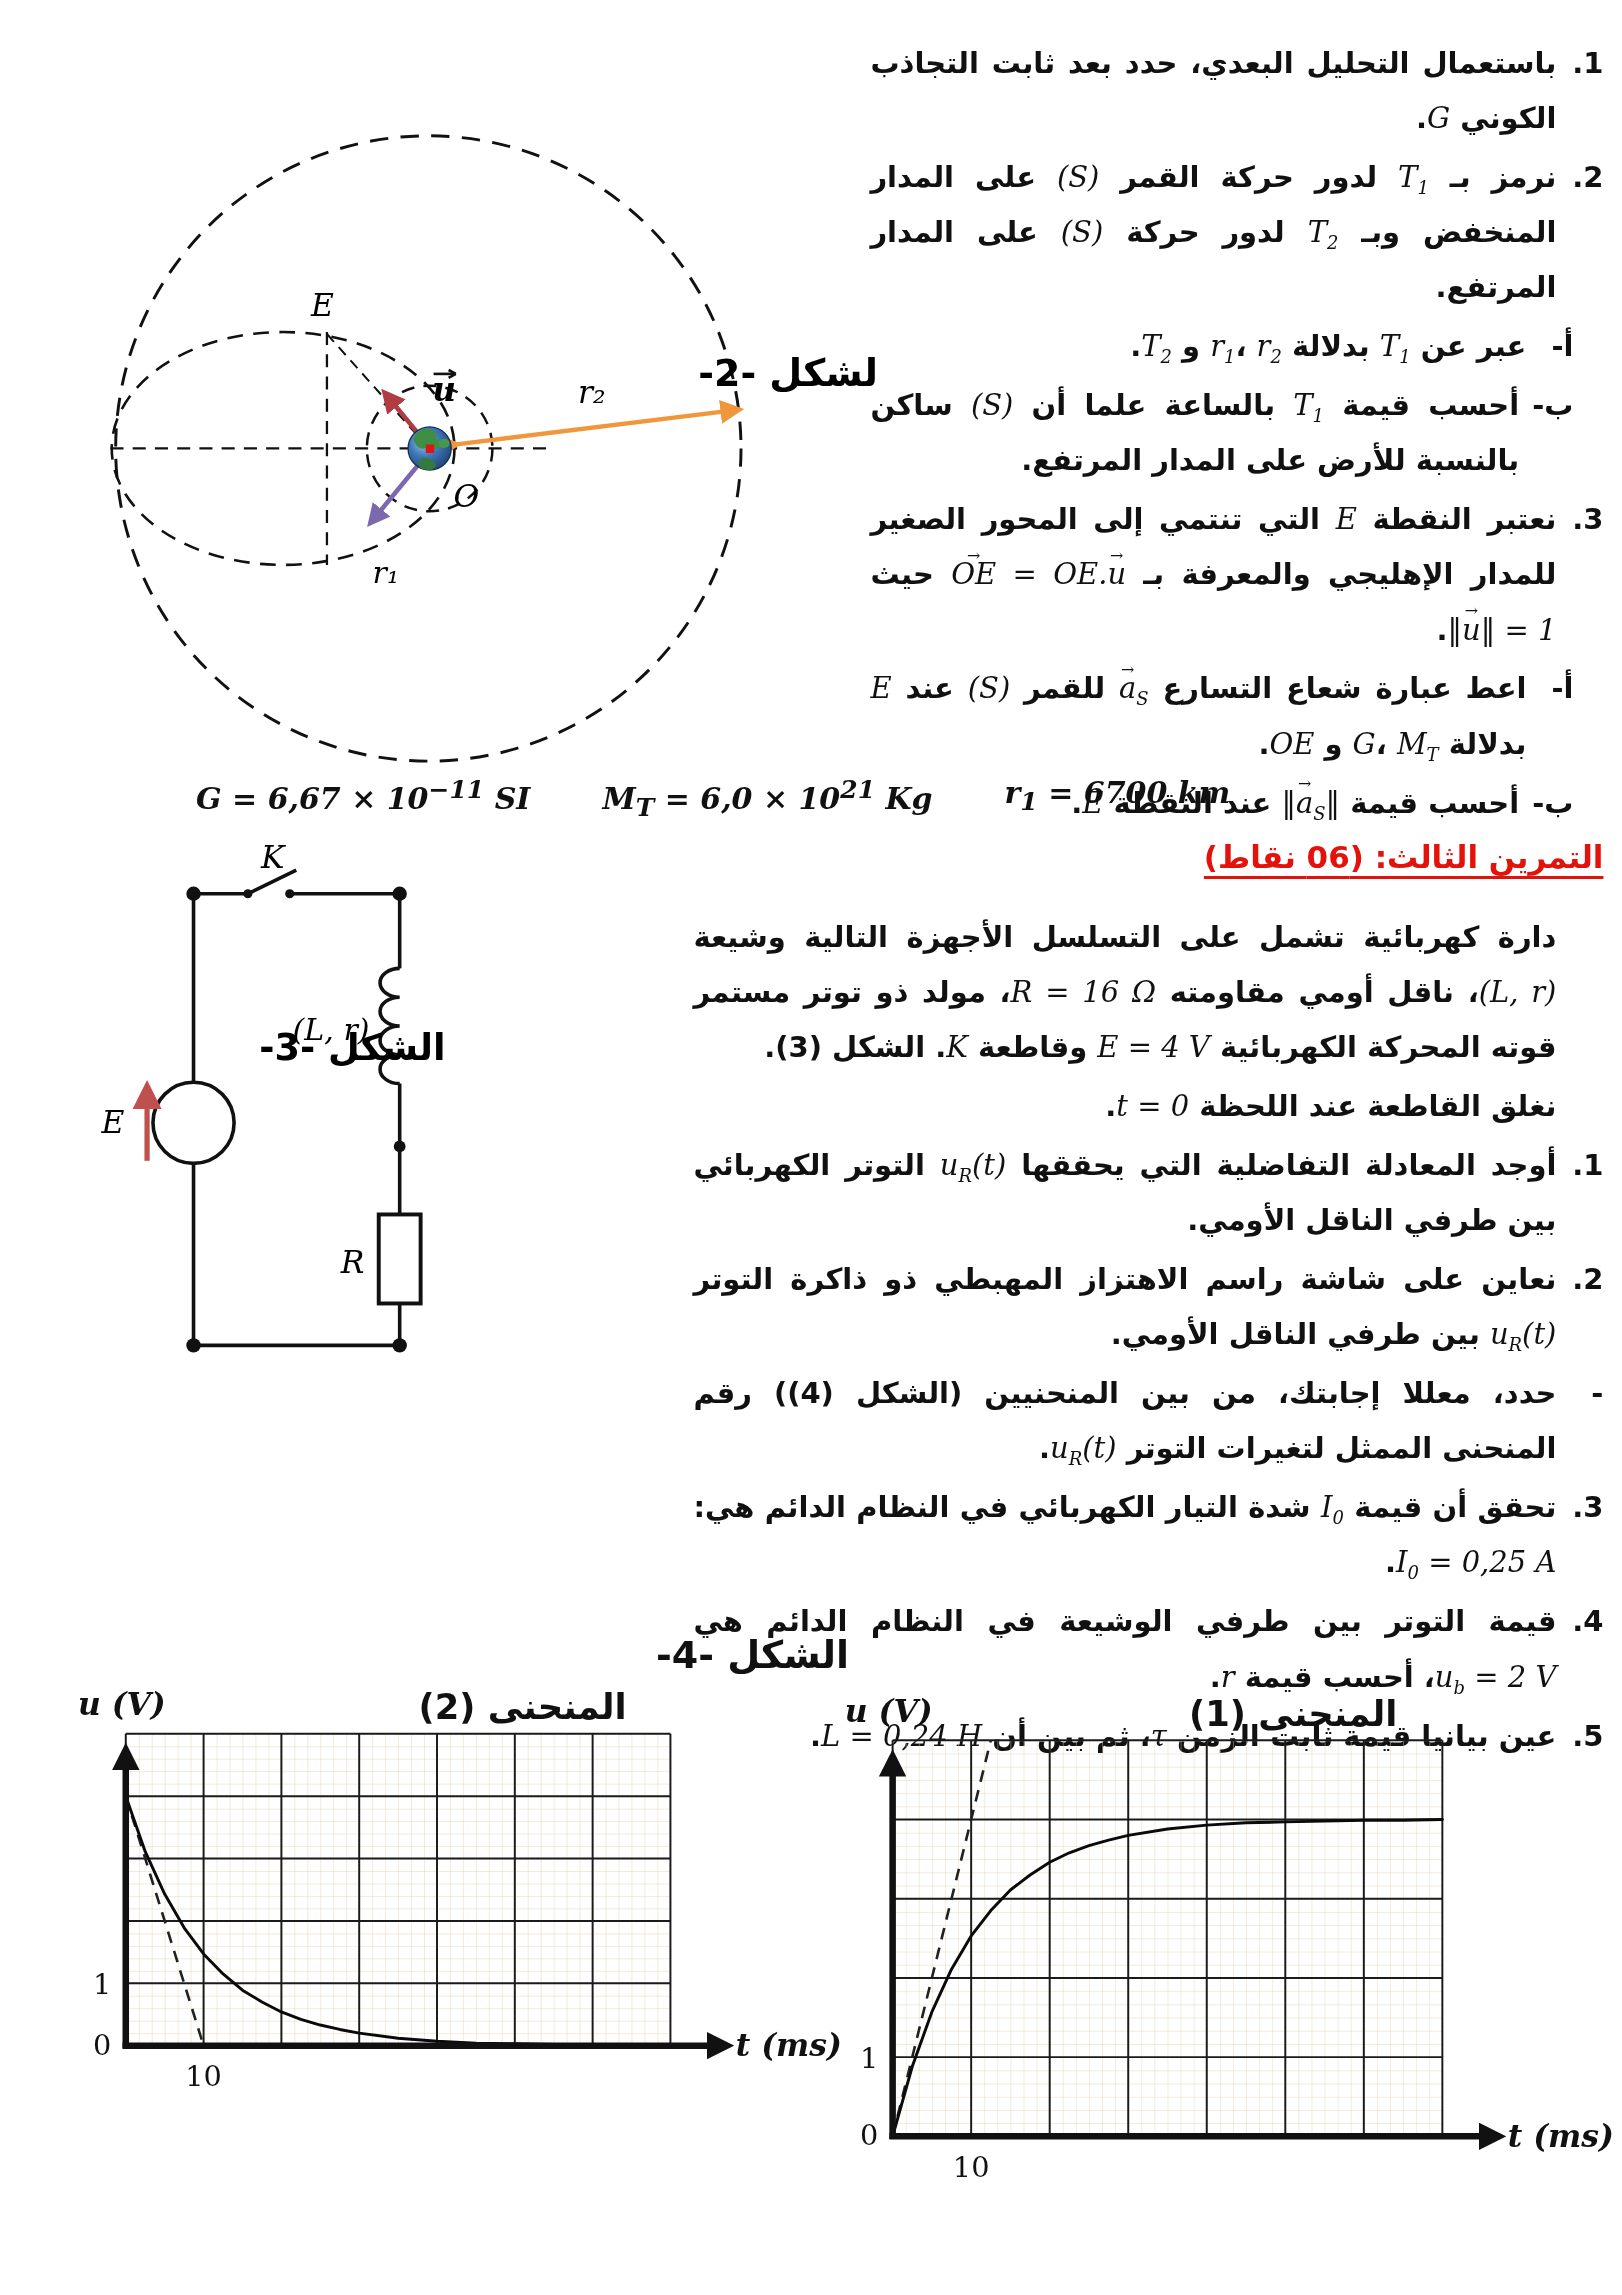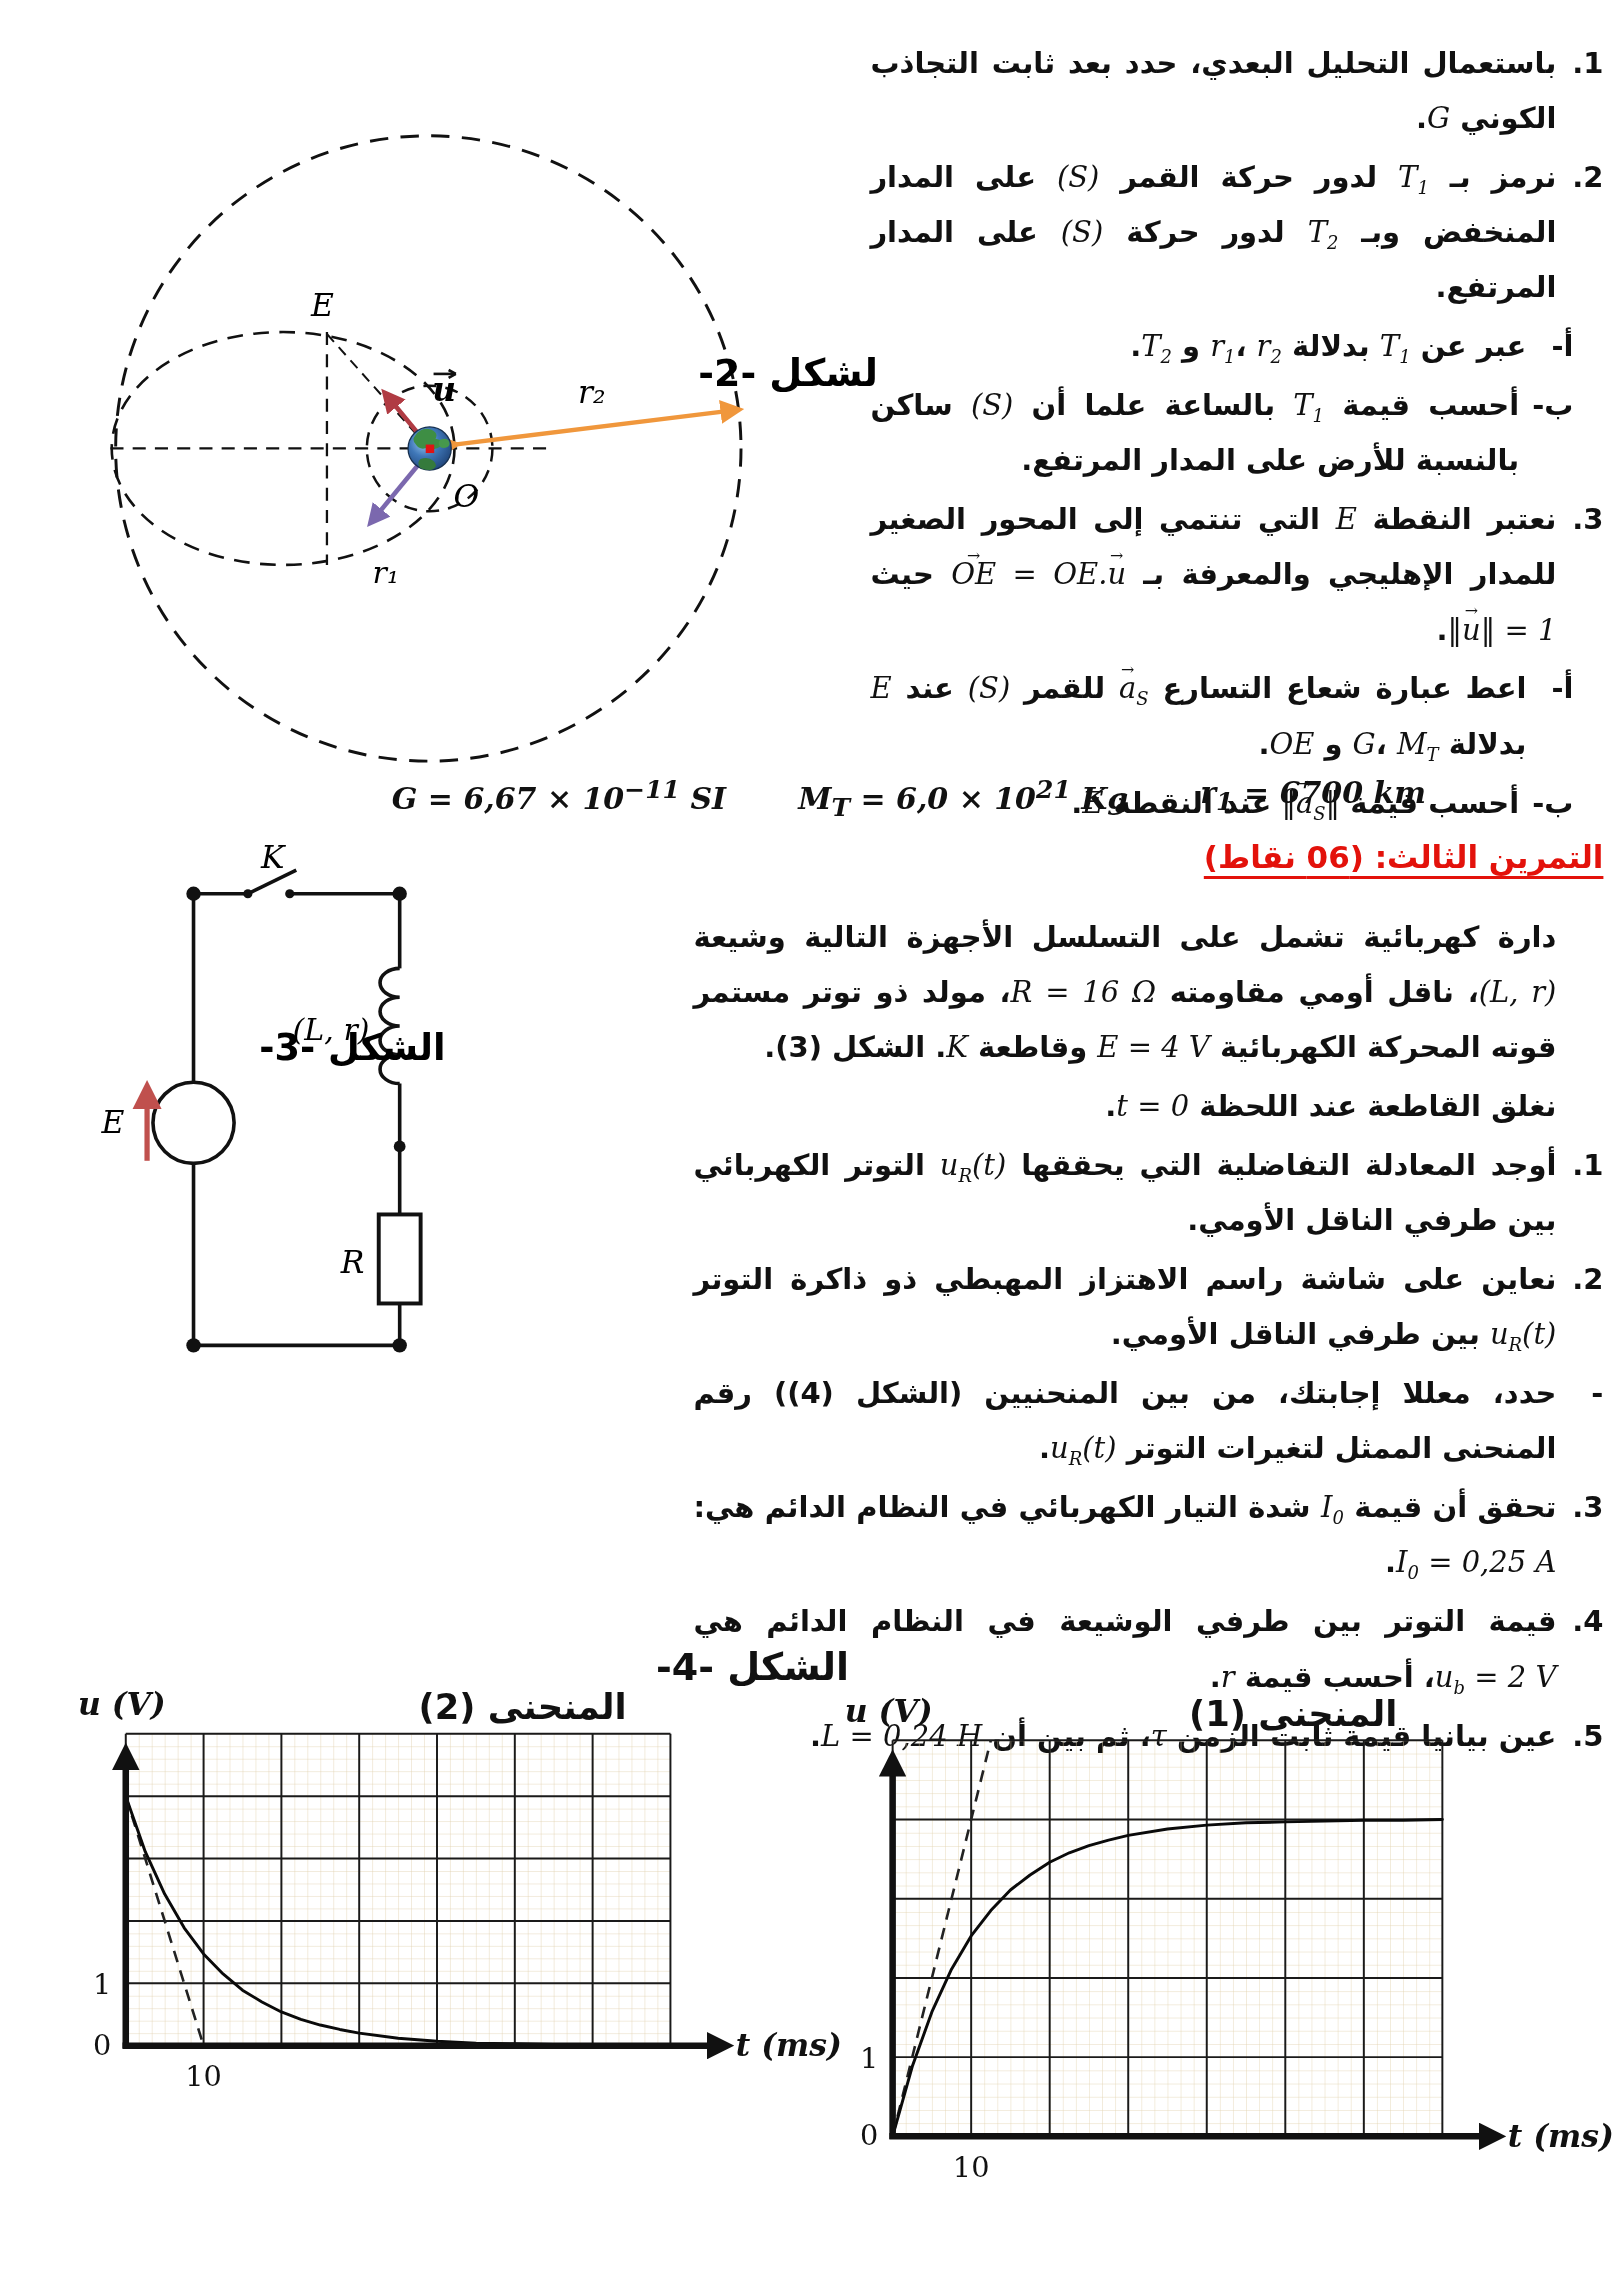--- a/index.html
+++ b/index.html
@@ -15,25 +15,25 @@
   .row .txt{flex:1 1 auto;}
   .row.sub{padding-right:30px;}
   .row.givens .txt{text-decoration:underline;text-underline-offset:6.5px;text-decoration-thickness:2.6px;}
   
   .m{direction:ltr;unicode-bidi:embed;font-family:"DejaVu Serif",serif;font-style:italic;font-weight:normal;white-space:nowrap;}
   .m sub,.m sup{font-size:62%;font-style:italic;}
   .vec{position:relative;display:inline-block;line-height:1;}
   .vec::after{content:"\2192";position:absolute;left:0;right:0;top:-0.78em;font-size:0.55em;text-align:center;font-style:normal;}
   
   #dataline{left:196px;top:775px;width:1230px;display:flex;direction:ltr;gap:72px;
-    font-family:"DejaVu Serif",serif;font-style:italic;font-size:30px;font-weight:bold;justify-content:flex-end;}
+    font-family:"DejaVu Serif",serif;font-style:italic;font-size:30px;font-weight:bold;}
   
   #ex3-heading{right:19.6px;top:839px;direction:rtl;font-size:31px;font-weight:bold;
     text-decoration:underline;text-decoration-thickness:3.3px;text-underline-offset:7.9px;}
-  #fig4-caption{left:648px;top:1633px;width:209px;text-align:center;font-size:38px;font-weight:bold;direction:rtl;margin-top:12px;}
+  #fig4-caption{left:648px;top:1633px;width:209px;text-align:center;font-size:38px;font-weight:bold;direction:rtl;}
   svg text{font-family:"DejaVu Serif",serif;}
   svg text.ar{font-family:"DejaVu Sans",sans-serif;font-weight:bold;}
 </style>
 </head>
 <body>
 
 <section id="ex2-list" class="abs arblock" style="right:19.6px;top:36px;width:733px;">
     <div class="row">
       <span class="mk">1.</span>
       <div class="txt">باستعمال التحليل البعدي، حدد بعد ثابت التجاذب الكوني <span class="m">G</span>.</div>

